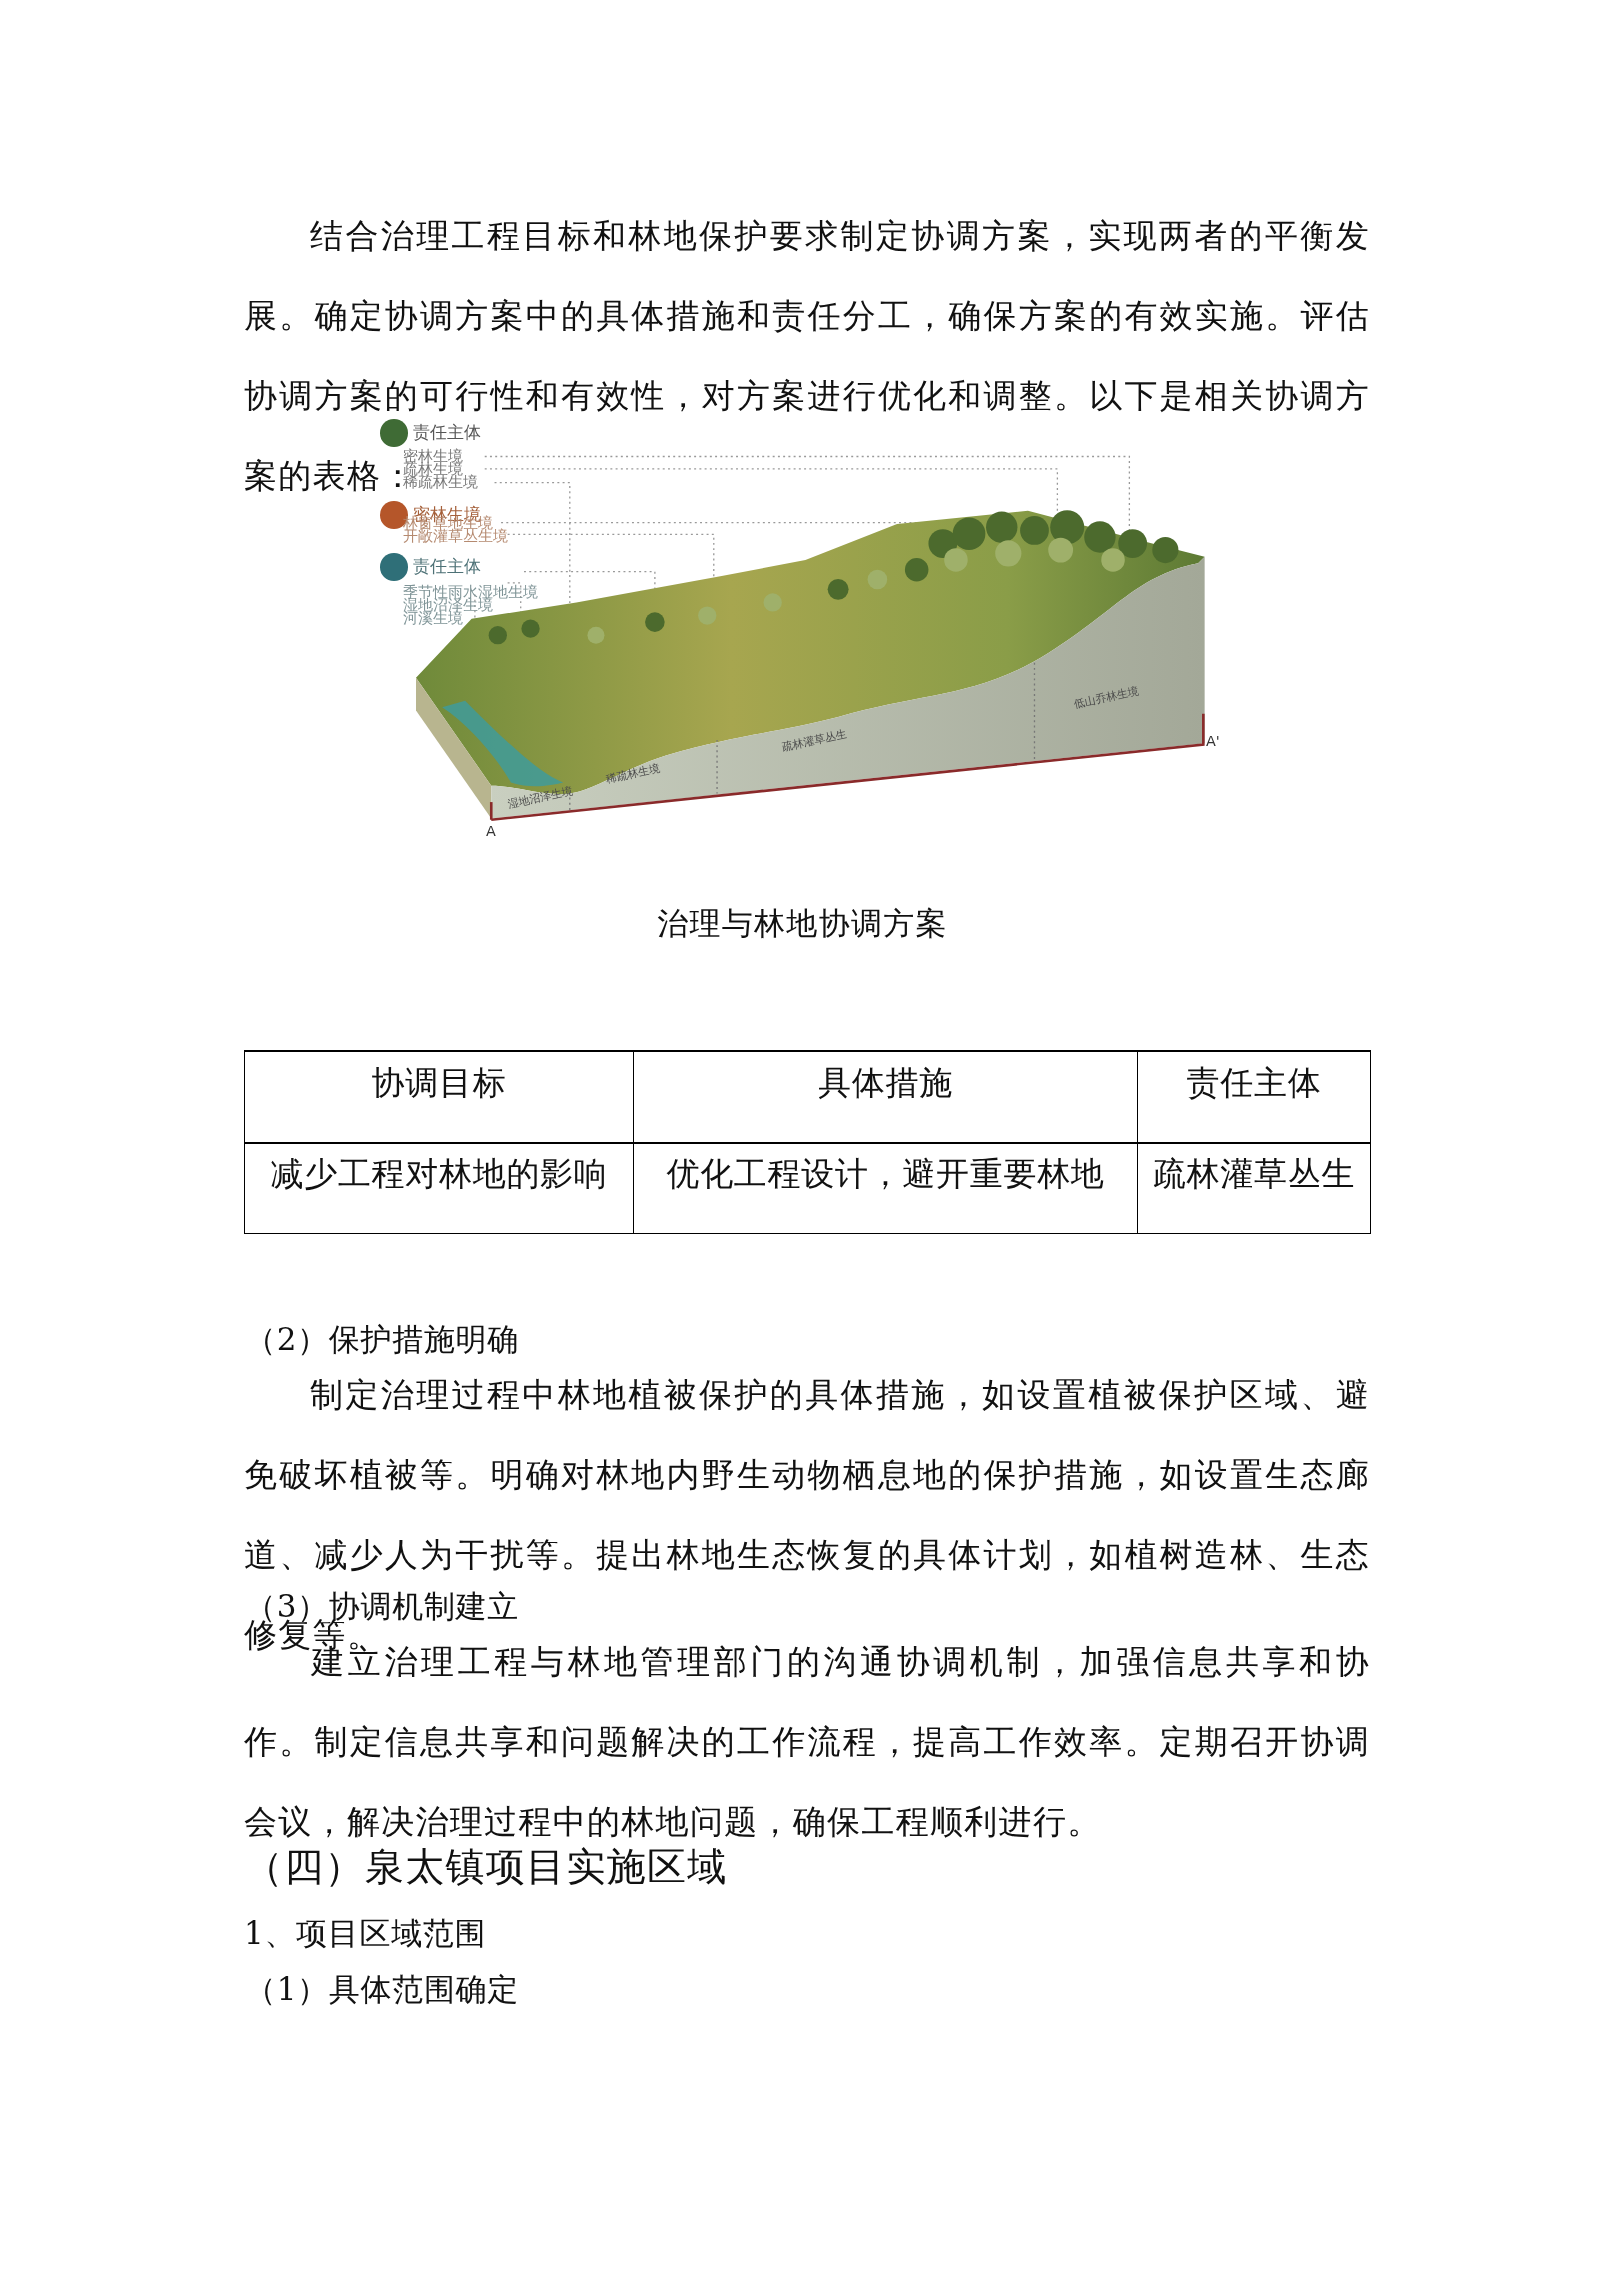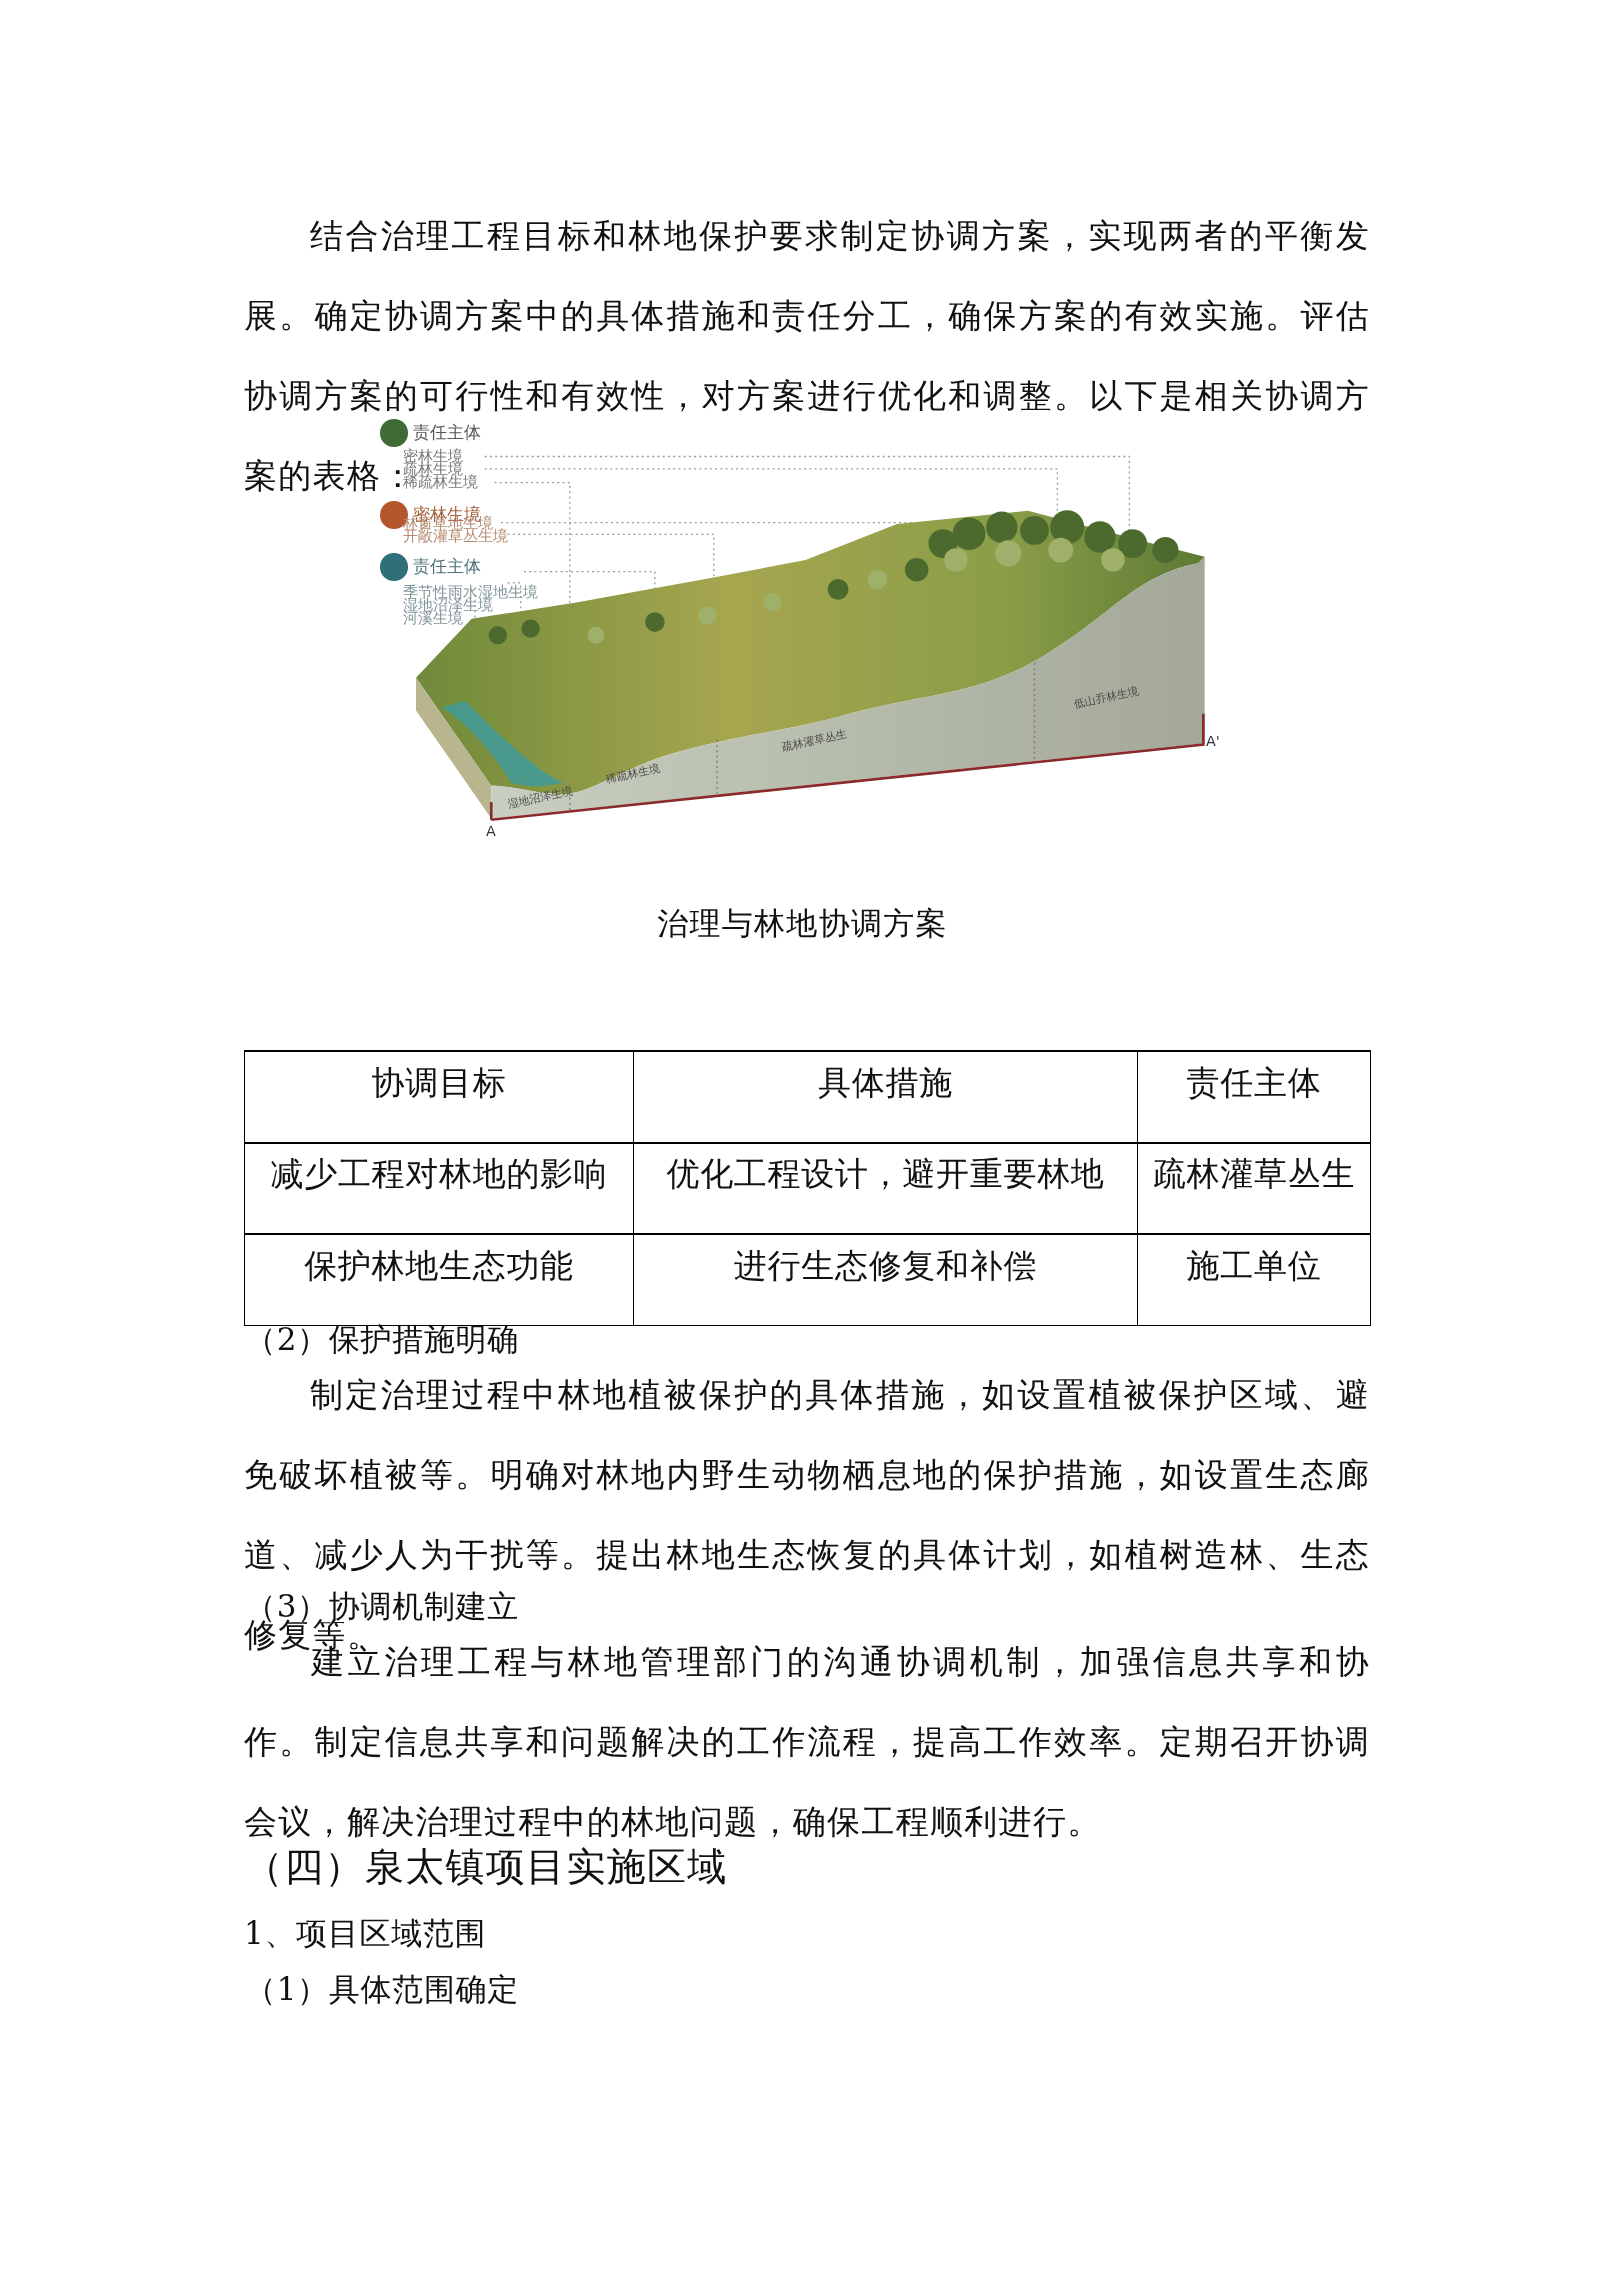--- a/index.html
+++ b/index.html
@@ -180,25 +180,20 @@
       <tr>
     <td>协调目标</td>
     <td>具体措施</td>
     <td>责任主体</td>
   </tr>
   <tr>
     <td>减少工程对林地的影响</td>
     <td>优化工程设计，避开重要林地</td>
     <td>疏林灌草丛生</td>
   </tr>
-  <tr>
-    <td>保护林地生态功能</td>
-    <td>进行生态修复和补偿</td>
-    <td>施工单位</td>
-  </tr>
 </tbody>
   </table>
 
 <div class="sub-heading" style="left:245px;top:1320px;">（2）保护措施明确</div>
 <div class="para" style="top:1355px;"><span class="indent"></span><span>制定治理过程中林地植被保护的具体措施，如设置植被保护区域、避免破坏植被等。明确对林地内野生动物栖息地的保护措施，如设置生态廊道、减少人为干扰等。提出林地生态恢复的具体计划，如植树造林、生态修复等。</span></div>
 
 <div class="sub-heading" style="left:245px;top:1587px;">（3）协调机制建立</div>
 <div class="para" style="top:1622px;"><span class="indent"></span><span>建立治理工程与林地管理部门的沟通协调机制，加强信息共享和协作。制定信息共享和问题解决的工作流程，提高工作效率。定期召开协调会议，解决治理过程中的林地问题，确保工程顺利进行。</span></div>
 
 <div class="h2" style="top:1844px;">（四）泉太镇项目实施区域</div>

